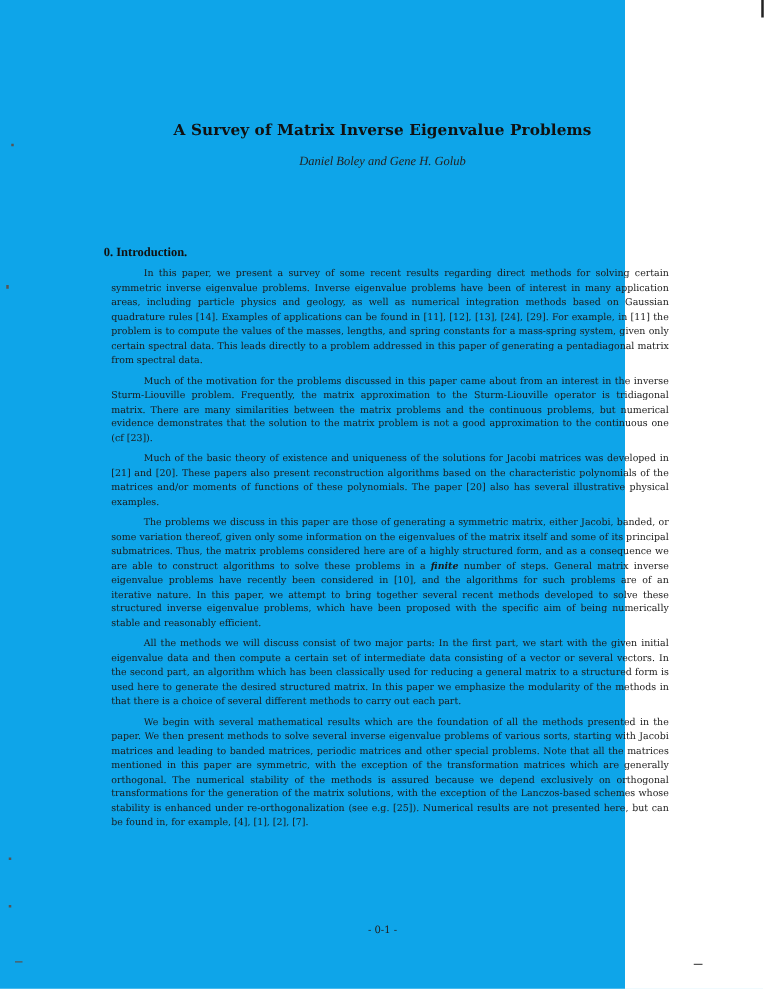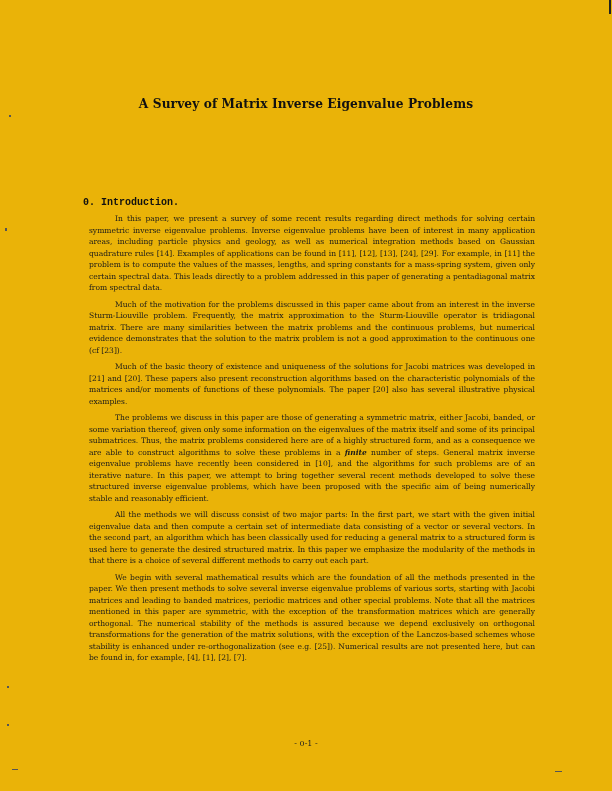--- a/index.html
+++ b/index.html
@@ -1,29 +1,29 @@
 <!DOCTYPE html>
 <html><head>
 <meta charset="utf-8">
 <style>
   html, body { margin: 0; padding: 0; background: #ffffff; }
   body { width: 612px; height: 791px; position: relative; overflow: hidden; }
-  .page { position: absolute; left: 0; top: 0; width: 612px; height: 791px; background: #eab308; }
+  .page { position: absolute; left: 0; top: 0; width: 500px; height: 791px; background: #0ea5e9; }
   .title {
     position: absolute; left: 0; top: 97px; width: 612px; text-align: center;
     font-family: "DejaVu Serif", serif; font-weight: bold; font-size: 12.2px; color: #111;
     letter-spacing: 0.1px;
   }
   .authors {
     position: absolute; left: 0; top: 124px; width: 612px; text-align: center;
     font-family: "Liberation Serif", serif; font-style: italic; font-size: 10px; color: #222;
   }
   .section-heading {
     position: absolute; left: 83px; top: 197px;
-    font-family: Liberation Mono, monospace; font-weight: bold; font-size: 10px; color: #111;
+    font-family: Liberation Serif, serif; font-weight: bold; font-size: 10px; color: #111;
   }
   .body {
     position: absolute; left: 89px; top: 213px; width: 446px;
     font-family: "DejaVu Serif", serif; font-size: 7.55px; line-height: 11.5px; color: #1a1a1a;
     text-align: justify;
   }
   .body p { margin: 0 0 5px 0; text-indent: 26px; }
   .body em { font-style: italic; font-weight: bold; }
   .page-number {
     position: absolute; left: 0; top: 739px; width: 612px; text-align: center;
@@ -38,20 +38,21 @@
 <div class="page">
   <div class="edge-line"></div>
   <div class="mark" style="left:9px;top:115px;width:2px;height:2px;"></div>
   <div class="mark" style="left:5px;top:228px;width:2px;height:3px;"></div>
   <div class="mark" style="left:7px;top:686px;width:2px;height:2px;"></div>
   <div class="mark" style="left:7px;top:724px;width:2px;height:2px;"></div>
   <div class="mark" style="left:12px;top:769px;width:6px;height:1px;"></div>
   <div class="mark" style="left:555px;top:771px;width:7px;height:1px;"></div>
 
   <div class="title">A Survey of Matrix Inverse Eigenvalue Problems</div>
+  <div class="authors">Daniel Boley and Gene H. Golub</div>
 
   <div class="section-heading">0.  Introduction.</div>
 
   <div class="body">
     <p>In this paper, we present a survey of some recent results regarding direct methods for solving certain symmetric inverse eigenvalue problems.  Inverse eigenvalue problems have been of interest in many application areas, including particle physics and geology, as well as numerical integration methods based on Gaussian quadrature rules [14].  Examples of applications can be found in [11], [12], [13], [24], [29].  For example, in [11] the problem is to compute the values of the masses, lengths, and spring constants for a mass-spring system, given only certain spectral data.  This leads directly to a problem addressed in this paper of generating a pentadiagonal matrix from spectral data.</p>
     <p>Much of the motivation for the problems discussed in this paper came about from an interest in the inverse Sturm-Liouville problem.  Frequently, the matrix approximation to the Sturm-Liouville operator is tridiagonal matrix.  There are many similarities between the matrix problems and the continuous problems, but numerical evidence demonstrates that the solution to the matrix problem is not a good approximation to the continuous one (cf [23]).</p>
     <p>Much of the basic theory of existence and uniqueness of the solutions for Jacobi matrices was developed in [21] and [20].  These papers also present reconstruction algorithms based on the characteristic polynomials of the matrices and/or moments of functions of these polynomials. The paper [20] also has several illustrative physical examples.</p>
     <p><span>The problems we discuss in this paper are those of generating a symmetric matrix, either Jacobi, banded, or some variation thereof, given only some information on the eigenvalues of the matrix itself and some of its principal submatrices.  Thus, the matrix problems considered here are of a highly structured form, and as a consequence we are able to construct algorithms to solve these problems in a </span><em>finite</em><span> number of steps.  General matrix inverse eigenvalue problems have recently been considered in [10], and the algorithms for such problems are of an iterative nature. In this paper, we attempt to bring together several recent methods developed to solve these structured inverse eigenvalue problems, which have been proposed with the specific aim of being numerically stable and reasonably efficient.</span></p>
     <p>All the methods we will discuss consist of two major parts: In the first part, we start with the given initial eigenvalue data and then compute a certain set of intermediate data consisting of a vector or several vectors.  In the second part, an algorithm which has been classically used for reducing a general matrix to a structured form is used here to generate the desired structured matrix.  In this paper we emphasize the modularity of the methods in that there is a choice of several different methods to carry out each part.</p>
     <p>We begin with several mathematical results which are the foundation of all the methods presented in the paper.  We then present methods to solve several inverse eigenvalue problems of various sorts, starting with Jacobi matrices and leading to banded matrices, periodic matrices and other special problems.  Note that all the matrices mentioned in this paper are symmetric, with the exception of the transformation matrices which are generally orthogonal.  The numerical stability of the methods is assured because we depend exclusively on orthogonal transformations for the generation of the matrix solutions, with the exception of the Lanczos-based schemes whose stability is enhanced under re-orthogonalization (see e.g. [25]).  Numerical results are not presented here, but can be found in, for example, [4], [1], [2], [7].</p>

